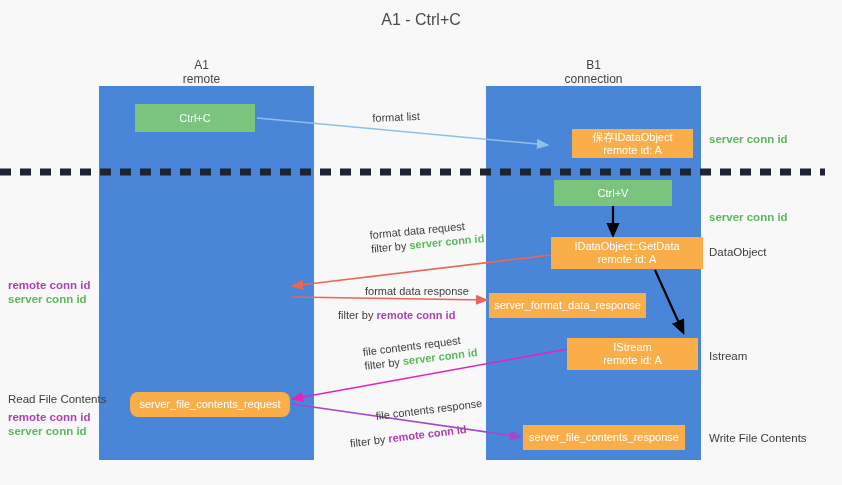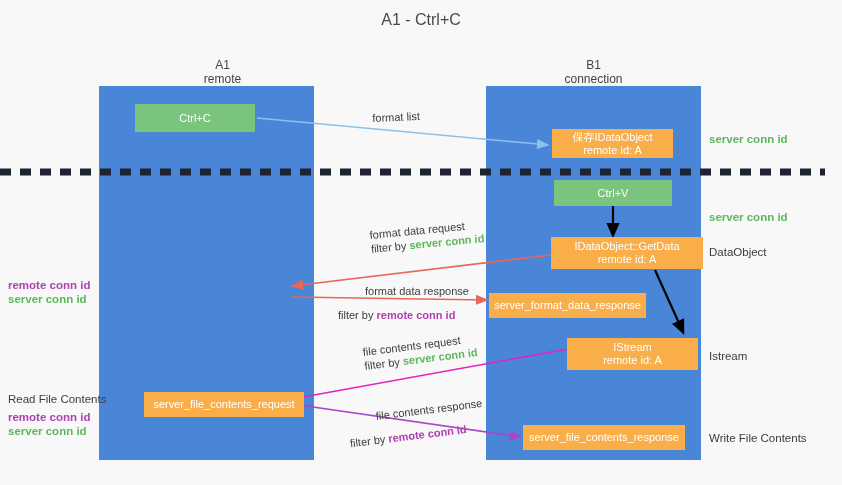--- a/index.html
+++ b/index.html
@@ -62,21 +62,21 @@
 </style>
 </head>
 <body>
 
 <div id="stage">
 
   <div class="title">
     <div>A1 - Ctrl+C</div>
   </div>
 
-  <div class="col-head" style="left:115px;top:58px;width:215px;">
+  <div class="col-head" style="left:94px;top:58px;width:215px;">
     <div>A1</div>
     <div>remote</div>
   </div>
   <div class="col-head" style="left:486px;top:58px;width:215px;">
     <div>B1</div>
     <div>connection</div>
   </div>
 
   <div class="lane" style="left:99px;top:86px;width:215px;height:374px;"></div>
   <div class="lane" style="left:486px;top:86px;width:215px;height:374px;"></div>
@@ -114,21 +114,21 @@
 
     <line x1="568" y1="349" x2="292" y2="399" stroke="#e224bd" stroke-width="1.6" marker-end="url(#ah-magenta)"></line>
 
     <line x1="292" y1="404" x2="521" y2="437" stroke="#a748c8" stroke-width="1.6" marker-end="url(#ah-purple)"></line>
   </svg>
 
   <div class="box green" style="left:135px;top:104px;width:120px;height:28px;">
     <span>Ctrl+C</span>
   </div>
 
-  <div class="box orange" style="left:552px;top:129px;width:121px;height:29px;">
+  <div class="box orange" style="left:572px;top:129px;width:121px;height:29px;">
     <span>保存IDataObject</span>
     <span class="l2">remote id: A</span>
   </div>
 
   <div class="box green" style="left:554px;top:180px;width:118px;height:26px;">
     <span>Ctrl+V</span>
   </div>
 
   <div class="box orange" style="left:551px;top:237px;width:152px;height:32px;">
     <span>IDataObject::GetData</span>
@@ -138,21 +138,21 @@
   <div class="box orange" style="left:567px;top:338px;width:131px;height:32px;">
     <span>IStream</span>
     <span class="l2">remote id: A</span>
   </div>
 
 
   <div class="box orange" style="left:489px;top:293px;width:157px;height:25px;">
     <span>server_format_data_response</span>
   </div>
 
-  <div class="box orange" style="left:144px;top:392px;width:160px;height:25px;">
+  <div class="box orange" style="left:130px;top:392px;width:160px;height:25px;border-radius:8px;">
     <span>server_file_contents_request</span>
   </div>
 
   <div class="box orange" style="left:523px;top:425px;width:162px;height:25px;">
     <span>server_file_contents_response</span>
   </div>
 
   <div class="cap" style="left:372px;top:111px;transform:rotate(-2.5deg);transform-origin:left top;">
     <span>format list</span>
   </div>

